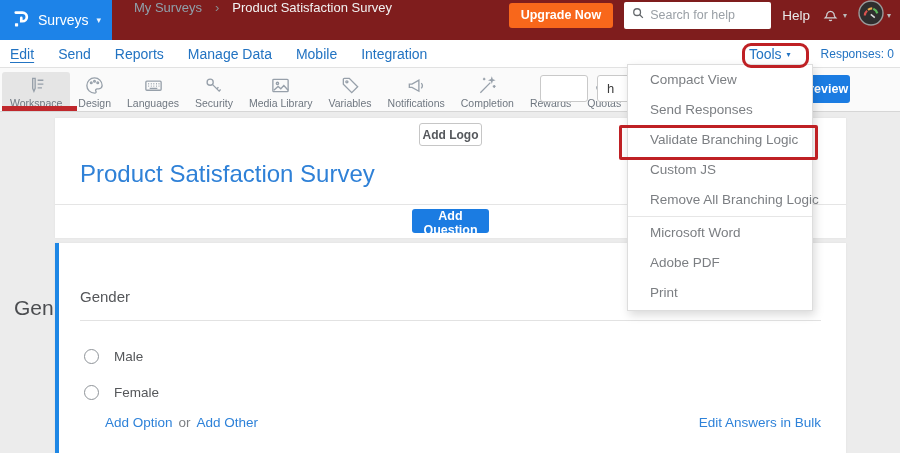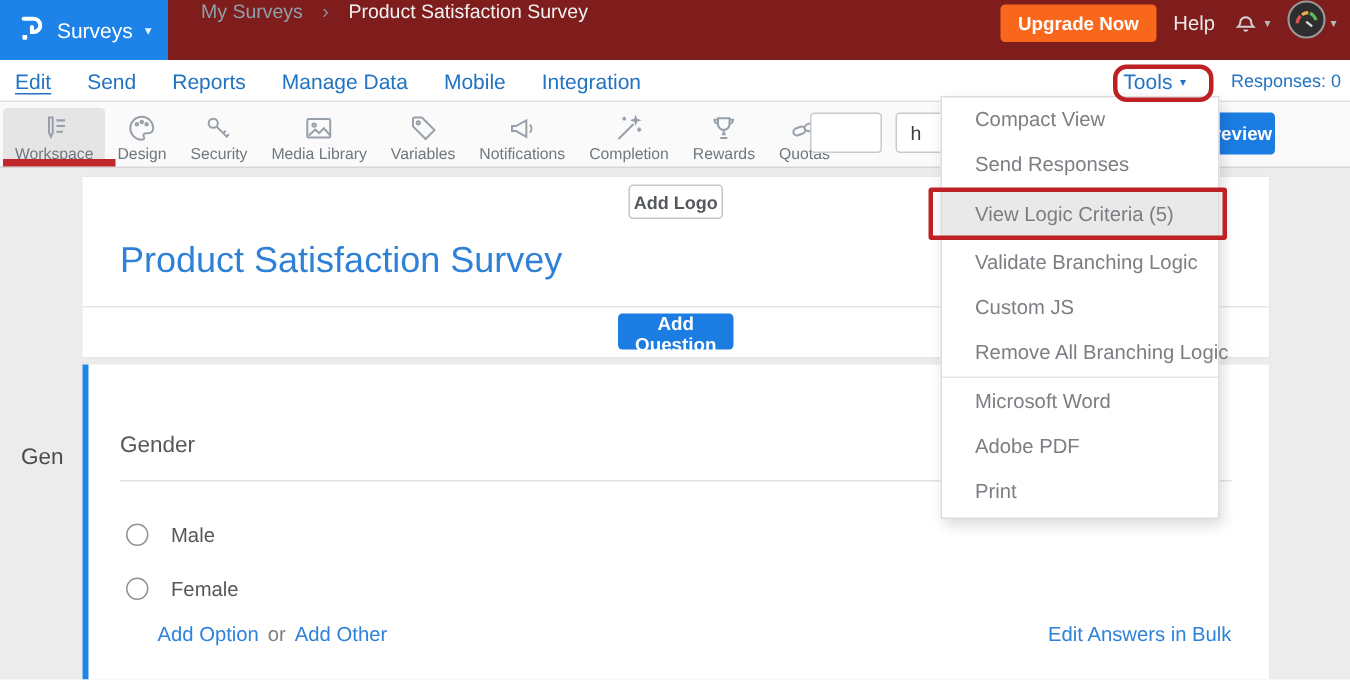--- a/index.html
+++ b/index.html
@@ -37,21 +37,21 @@
   .titem.active { background:#e5e5e5; }
   .tlabel { font-size:10.5px; color:#6f7780; margin-top:1px; white-space:nowrap; }
   .ticon svg { display:block; }
   .mini-field { position:absolute; background:#fff; border:1px solid #c9c9c9; border-radius:3px; top:75px; height:27px; z-index:11; }
   .field-a { left:540px; width:48px; }
   .field-b { left:597px; width:56px; font-size:13px; color:#3c3c3c; padding:5px 0 0 9px; }
   .preview-btn { position:absolute; left:779px; top:75px; width:71px; height:28px; background:#1b7ce2; border:none; border-radius:3px; color:#fff; font-size:12.5px; font-weight:bold; display:flex; align-items:center; justify-content:center; gap:5px; cursor:pointer; z-index:11; }
 
   
   .canvas { position:absolute; top:112px; left:0; right:0; bottom:0; background:#ececec; }
-  .gutter-label { position:absolute; left:14px; top:184px; font-size:15px; color:#4b4d50; }
+  .gutter-label { position:absolute; left:14px; top:184px; font-size:21px; color:#4b4d50; }
   .panel { position:absolute; left:55px; top:6px; width:791px; background:#fff; box-shadow:0 0 2px rgba(0,0,0,.06); }
   .panel-head { height:87px; position:relative; border-bottom:1px solid #e5e5e5; }
   .add-logo-btn { position:absolute; left:364px; top:5px; width:63px; height:23px; background:#fff; border:1px solid #c6c6c6; border-radius:3px; font-size:12px; font-weight:bold; color:#55585c; cursor:pointer; }
   .survey-title { position:absolute; left:25px; top:42px; font-size:24px; font-weight:400; color:#2f81d7; }
   .addq-strip { height:33px; position:relative; }
   .add-question-btn { position:absolute; left:357px; top:4px; width:77px; height:24px; background:#1b7ce2; color:#fff; border:none; border-radius:3px; font-size:12.5px; font-weight:bold; cursor:pointer; }
 
   .question-card { position:absolute; left:55px; top:131px; width:791px; bottom:-2px; background:#fff; border-left:4px solid #1e87e5; box-shadow:0 0 2px rgba(0,0,0,.06); }
   .q-title { position:absolute; left:21px; top:45px; font-size:15px; color:#55575a; }
   .q-underline { position:absolute; left:21px; right:25px; top:77px; border-bottom:1px solid #e2e2e2; }
@@ -91,20 +91,29 @@
       <span>Surveys</span>
       <span class="chev">▾</span>
     </div>
     <div class="crumbs">
       <a class="crumb-parent">My Surveys</a>
       <span class="crumb-sep">›</span>
       <span class="crumb-current">Product Satisfaction Survey</span>
     </div>
     <div class="top-right">
       <button class="upgrade-btn">Upgrade Now</button>
+      <div class="searchbox">
+        <span>
+          <svg width="14" height="14" viewBox="0 0 24 24" fill="none" stroke="#63676b" stroke-width="2.2">
+              <circle cx="10.5" cy="10.5" r="5.8"></circle>
+              <path d="M15 15l5.3 5.3"></path>
+            </svg>
+        </span>
+        <input type="text" placeholder="Search for help" style="">
+      </div>
       <span class="help-label">Help</span>
       <span class="iconwrap">
         <span>
           <svg width="19" height="19" viewBox="0 0 24 24" fill="none" stroke="#cfd3d6" stroke-width="1.6">
               <path d="M5.5 17.5h13c-1.3-1.1-2.1-2.2-2.1-5.3a4.9 4.9 0 0 0-8.8 0c0 3.1-.8 4.2-2.1 5.3z"></path>
               <path d="M10.4 20a1.9 1.9 0 0 0 3.2 0"></path>
             </svg>
         </span>
         <span class="chev-sm">▾</span>
       </span>
@@ -152,20 +161,29 @@
     <div class="titem">
       <span class="ticon">
           <svg width="21" height="21" viewBox="0 0 22 22" fill="none" stroke="#97a0aa" stroke-width="1.4">
             <path d="M11 3a8 8 0 1 0 0 16c1.6 0 2.1-1.1 1.4-2.2-.7-1.1.1-2.3 1.5-2.3h1.6A3.8 3.8 0 0 0 19 11c0-4.4-3.6-8-8-8z"></path>
             <circle cx="7.6" cy="8.2" r=".9"></circle>
             <circle cx="11" cy="6.6" r=".9"></circle>
             <circle cx="14.4" cy="8.2" r=".9"></circle>
           </svg>
         </span>
       <span class="tlabel">Design</span>
+    </div>
+    <div class="titem">
+      <span class="ticon">
+          <svg width="21" height="21" viewBox="0 0 22 22" fill="none" stroke="#97a0aa" stroke-width="1.4">
+            <rect x="3" y="6.5" width="16" height="9.5" rx="1"></rect>
+            <path d="M5.5 9.2h.9M8.2 9.2h.9M10.9 9.2h.9M13.6 9.2h.9M16.3 9.2h.9M5.5 11.7h.9M8.2 11.7h.9M10.9 11.7h.9M13.6 11.7h.9M16.3 11.7h.9M7 14h8"></path>
+          </svg>
+        </span>
+      <span class="tlabel">Languages</span>
     </div>
     <div class="titem">
       <span class="ticon">
           <svg width="21" height="21" viewBox="0 0 22 22" fill="none" stroke="#97a0aa" stroke-width="1.4">
             <circle cx="7.5" cy="7.5" r="3.2"></circle>
             <path d="M9.8 9.8l7.6 7.6M14.5 14.5l1.7-1.7M16.8 16.8l1.7-1.7"></path>
           </svg>
         </span>
       <span class="tlabel">Security</span>
     </div>
@@ -269,21 +287,20 @@
         <span class="or-label">or</span>
         <a class="blue-link">Add Other</a>
       </div>
       <a class="blue-link bulk-link">Edit Answers in Bulk</a>
     </section>
   </main>
 
   <div class="tools-menu">
     <div class="mi">Compact View</div>
     <div class="mi">Send Responses</div>
-    <div class="mi hl">View Logic Criteria (5)</div>
     <div class="mi">Validate Branching Logic</div>
     <div class="mi">Custom JS</div>
     <div class="mi">Remove All Branching Logic</div>
     <div class="menu-div"></div>
     <div class="mi">Microsoft Word</div>
     <div class="mi">Adobe PDF</div>
     <div class="mi">Print</div>
   </div>
 
   <div class="annotation ann-tools"></div>

